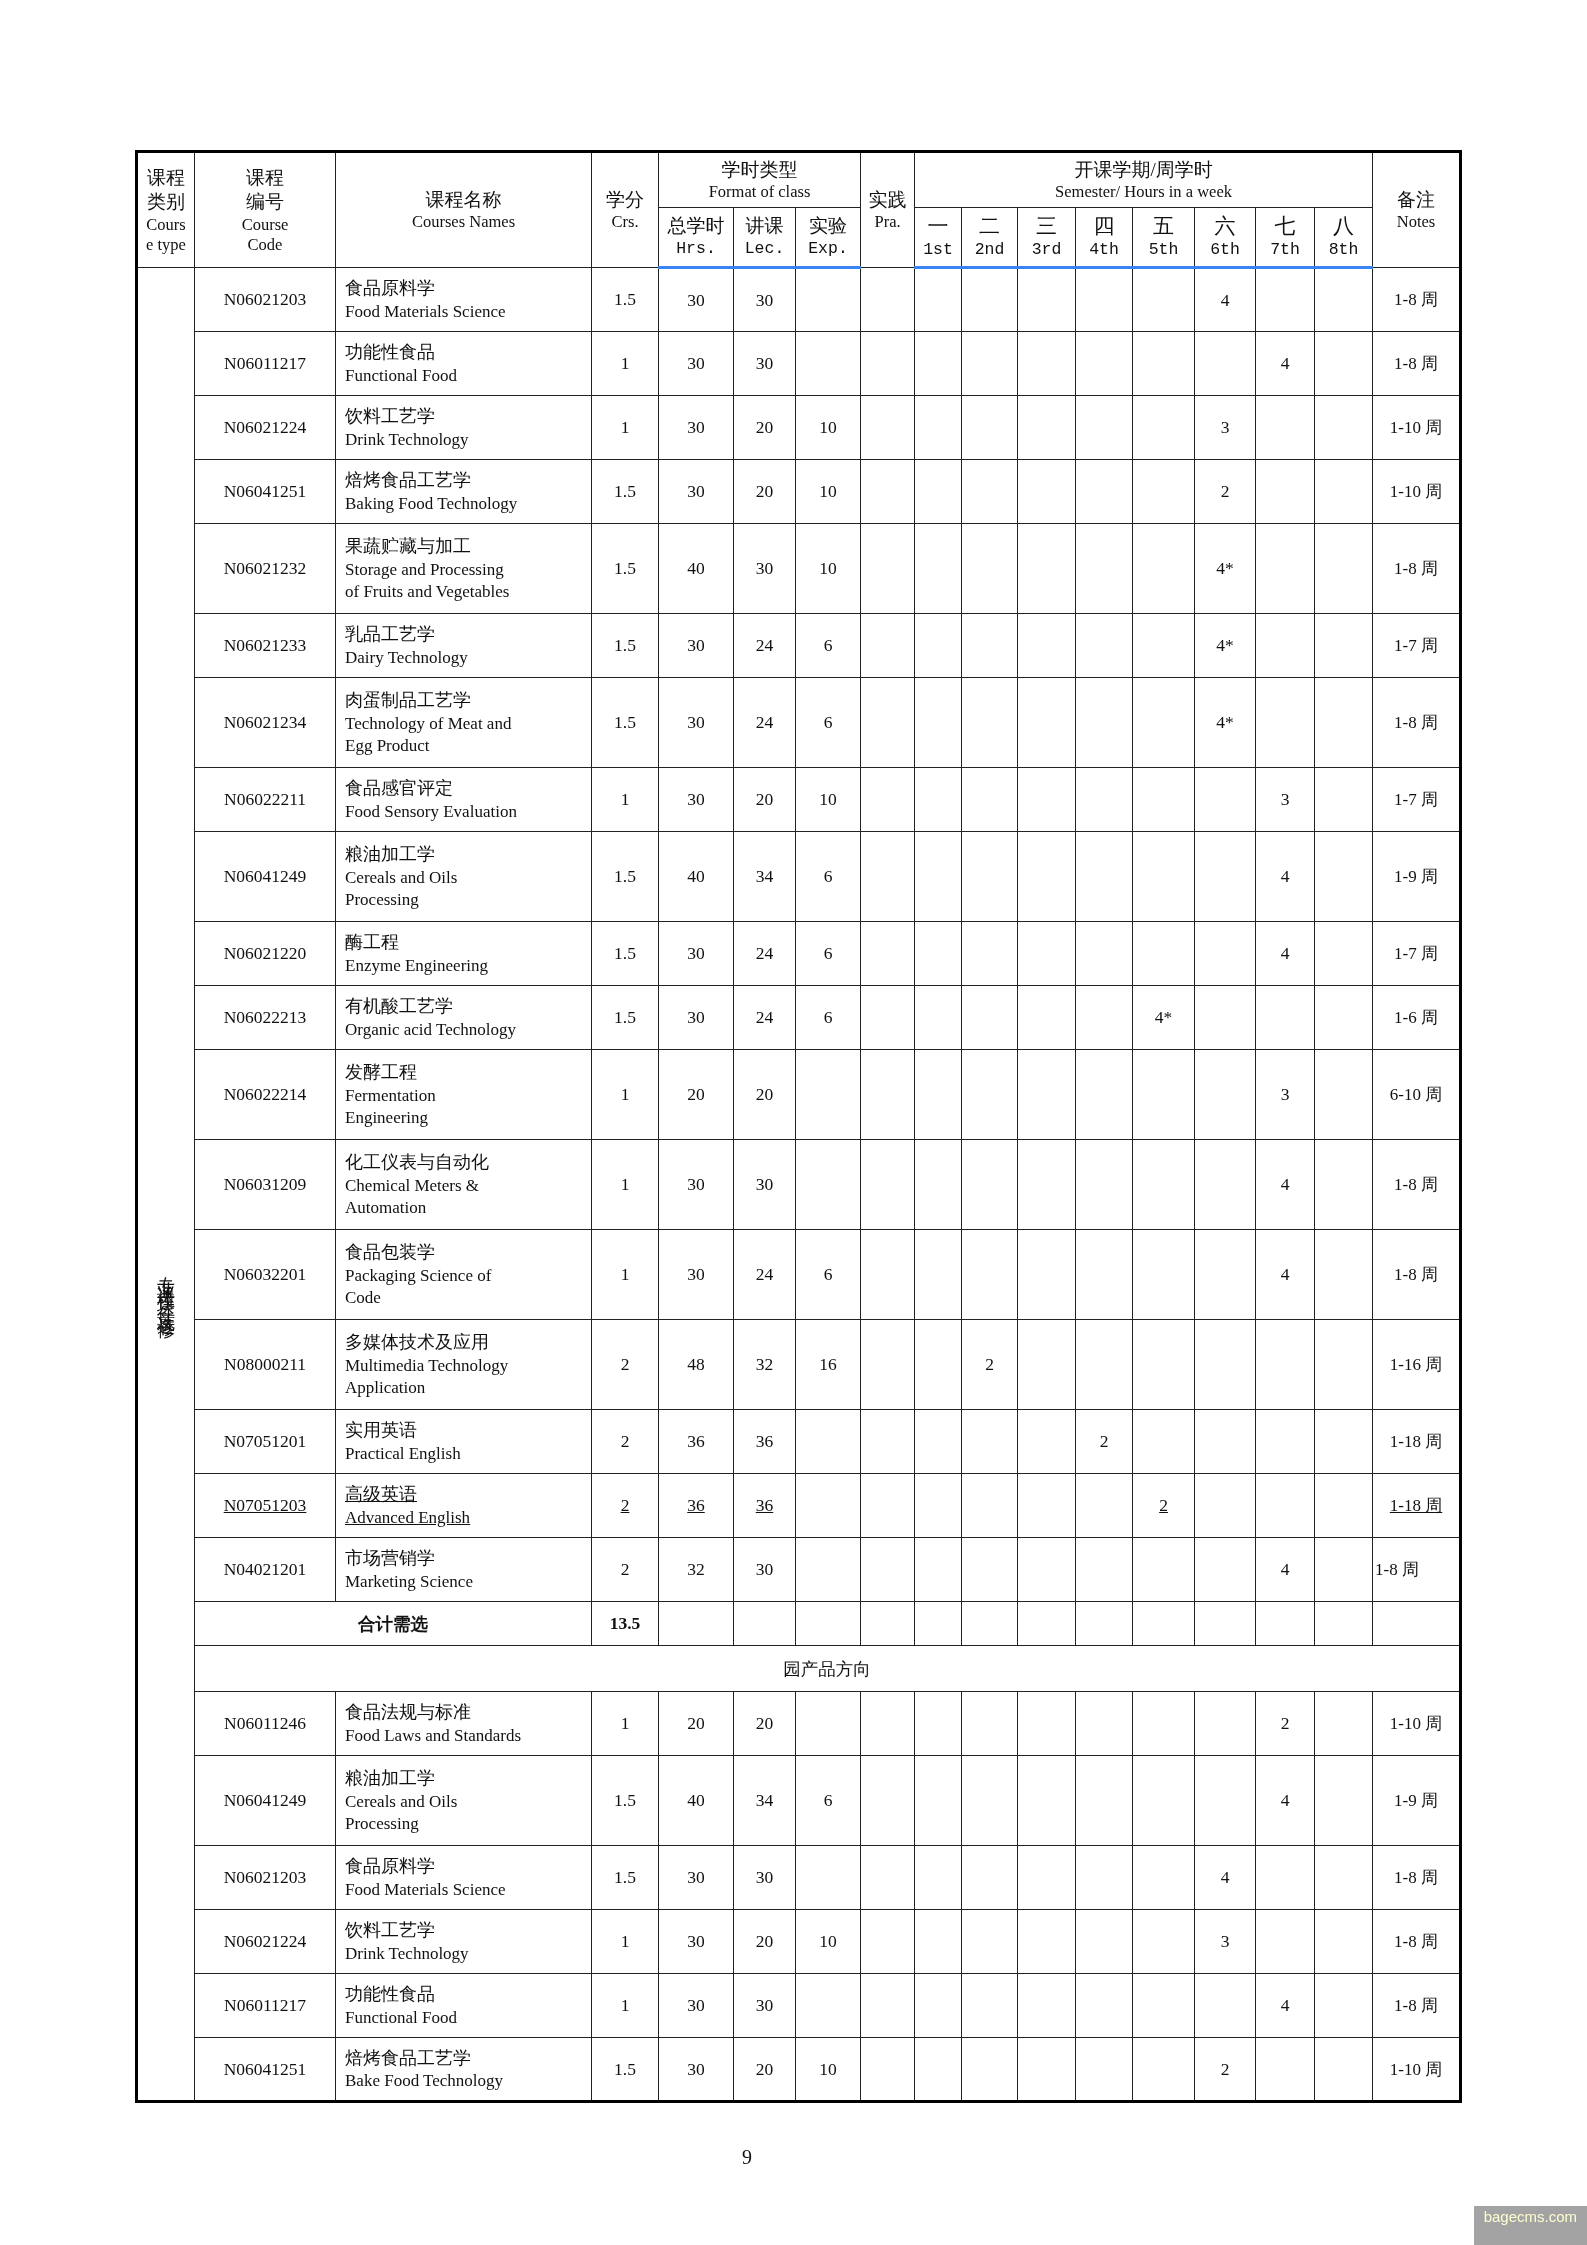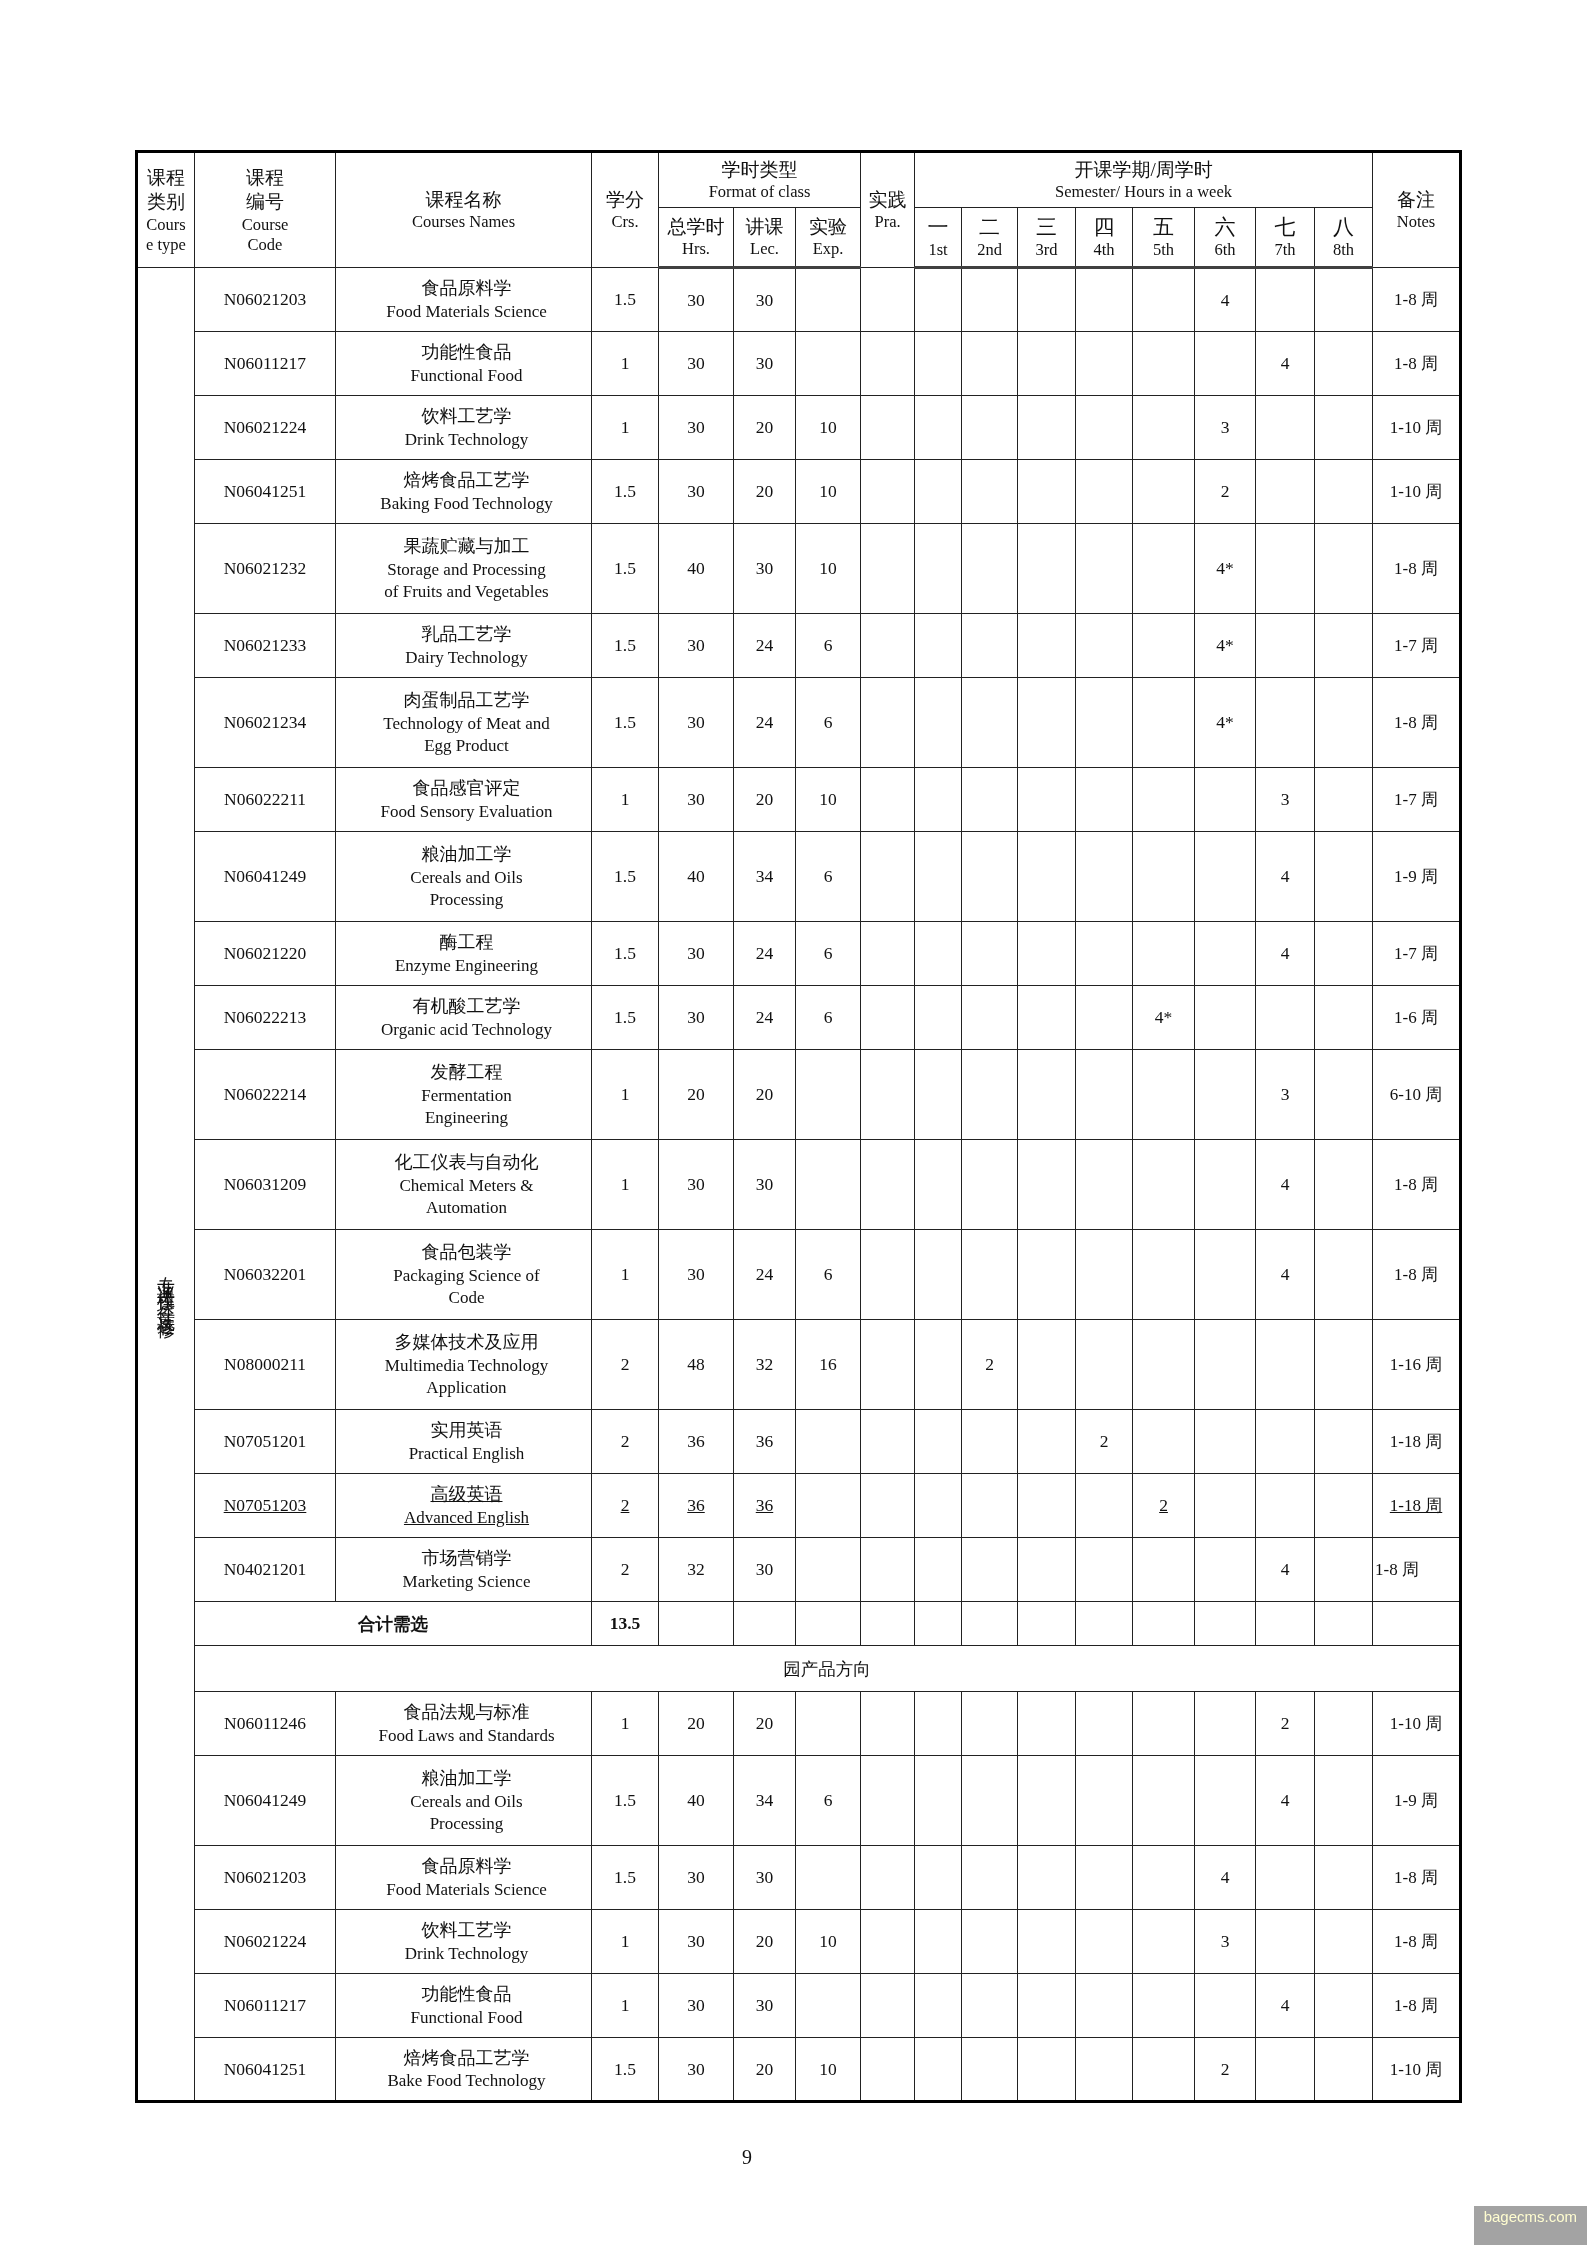--- a/index.html
+++ b/index.html
@@ -22,26 +22,26 @@
     border:3px solid #000;
   }
   th,td{
     border:1px solid #222;
     text-align:center;
     vertical-align:middle;
     padding:2px 3px;
     font-weight:normal;
     overflow:hidden;
   }
-  thead tr.sub th{border-bottom:3px solid #404040;}
+  thead tr.sub th{border-bottom:3px solid #3b82f6;font-family:Liberation Mono, monospace;}
   .zh{display:block;font-size:19px;line-height:1.3;white-space:pre-line;}
   .en{display:block;font-size:16.5px;line-height:1.2;white-space:pre-line;}
   .sem-zh{display:block;font-size:21px;line-height:1.2;}
   td{font-size:17.5px;}
-  td.name-cell{text-align:center;padding-left:9px;}
+  td.name-cell{text-align:left;padding-left:9px;}
   .name-zh{display:block;font-size:18px;line-height:1.35;}
   .name-en{display:block;font-size:17px;line-height:1.3;white-space:pre-line;}
   td.notes-cell{font-size:17px;}
   td.notes-left{text-align:left;padding-left:2px;}
   .bold{font-weight:bold;}
   td.type-cell{vertical-align:middle;}
   .vtext{
     writing-mode:vertical-rl;
     text-orientation:upright;
     letter-spacing:5px;

